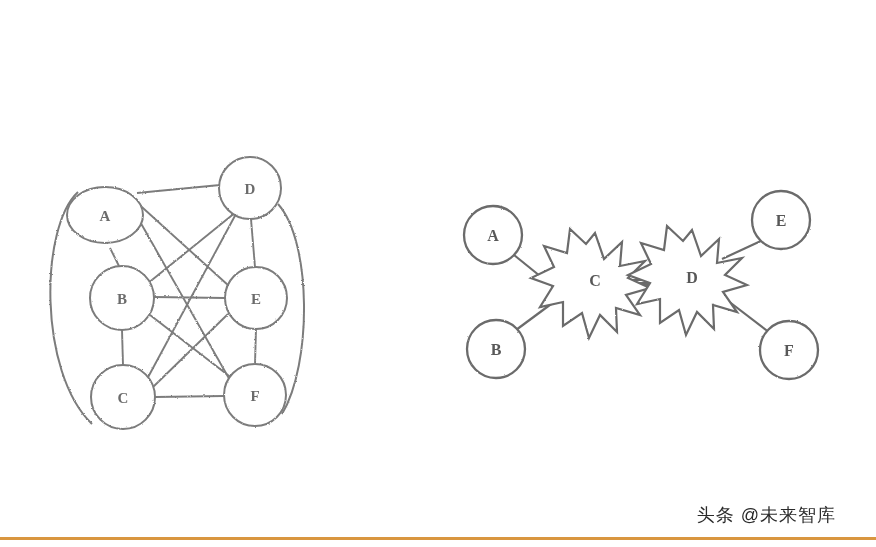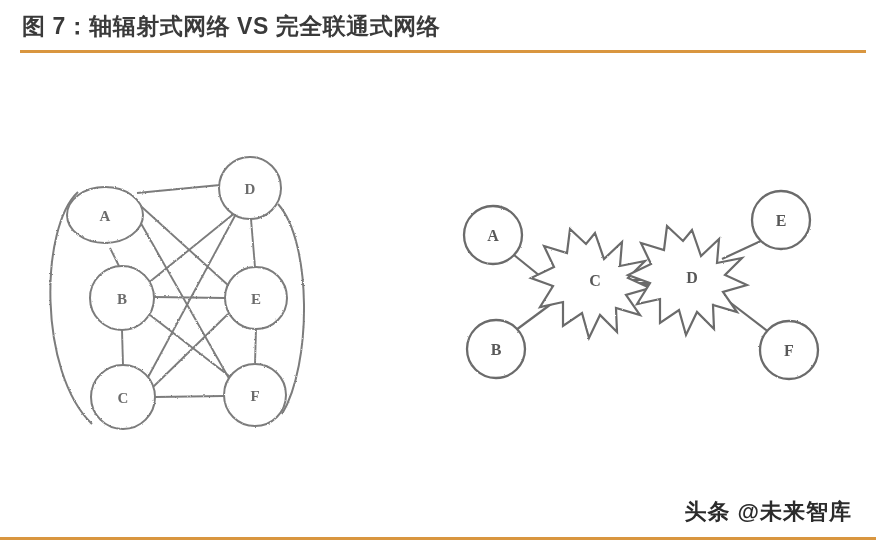--- a/index.html
+++ b/index.html
@@ -61,38 +61,34 @@
     top: 52px;
     width: 876px;
     height: 440px;
   }
   .figure svg {
     display: block;
   }
   
   .watermark {
     position: absolute;
-    right: 24px;
+    right: 40px;
     bottom: 20px;
-    font-size: 22px;
-    font-weight: bold;
+    font-size: 18px;
+    font-weight: normal;
     color: #2b2b2b;
     letter-spacing: 1px;
     white-space: nowrap;
   }
 </style>
 </head>
 <body>
 
 <div class="page">
 
-  <div class="header">
-    <div class="title">图 7：轴辐射式网络 VS 完全联通式网络</div>
-    <div class="rule-top"></div>
-  </div>
 
   <div class="figure">
     <svg width="876" height="440" viewBox="0 0 876 440" xmlns="http://www.w3.org/2000/svg">
       <defs>
         <filter id="rough" x="-20%" y="-20%" width="140%" height="140%">
           <feTurbulence type="fractalNoise" baseFrequency="0.85" numOctaves="3" seed="7" result="noise"></feTurbulence>
           <feDisplacementMap in="SourceGraphic" in2="noise" scale="2.1" xChannelSelector="R" yChannelSelector="G"></feDisplacementMap>
         </filter>
         <filter id="roughsoft" x="-20%" y="-20%" width="140%" height="140%">
           <feTurbulence type="fractalNoise" baseFrequency="0.7" numOctaves="3" seed="13" result="n2"></feTurbulence>

